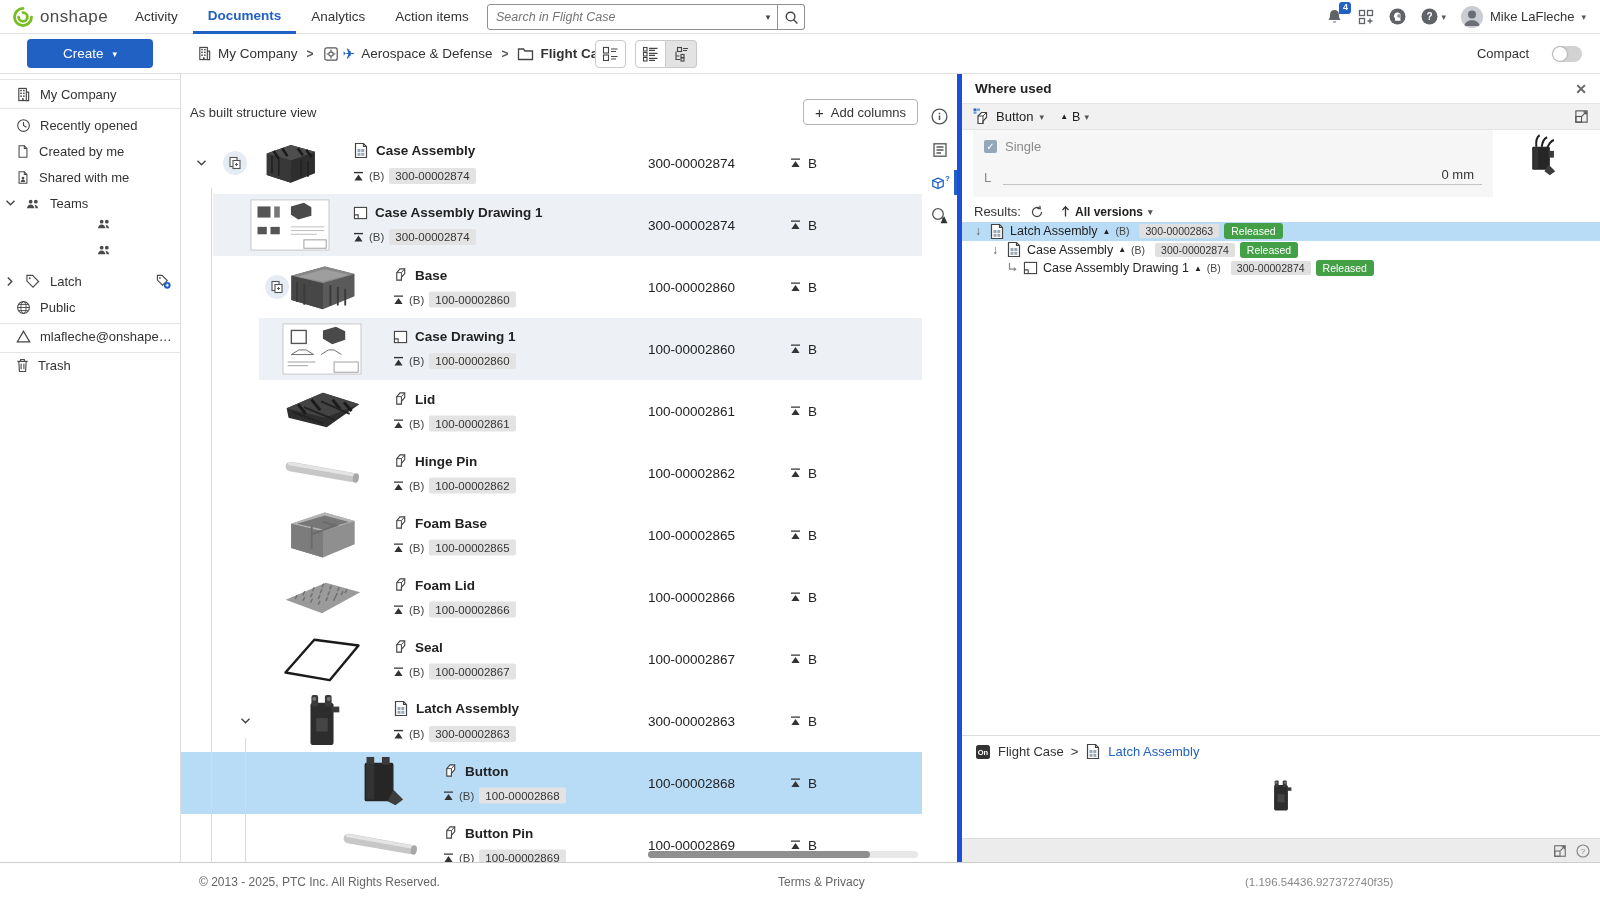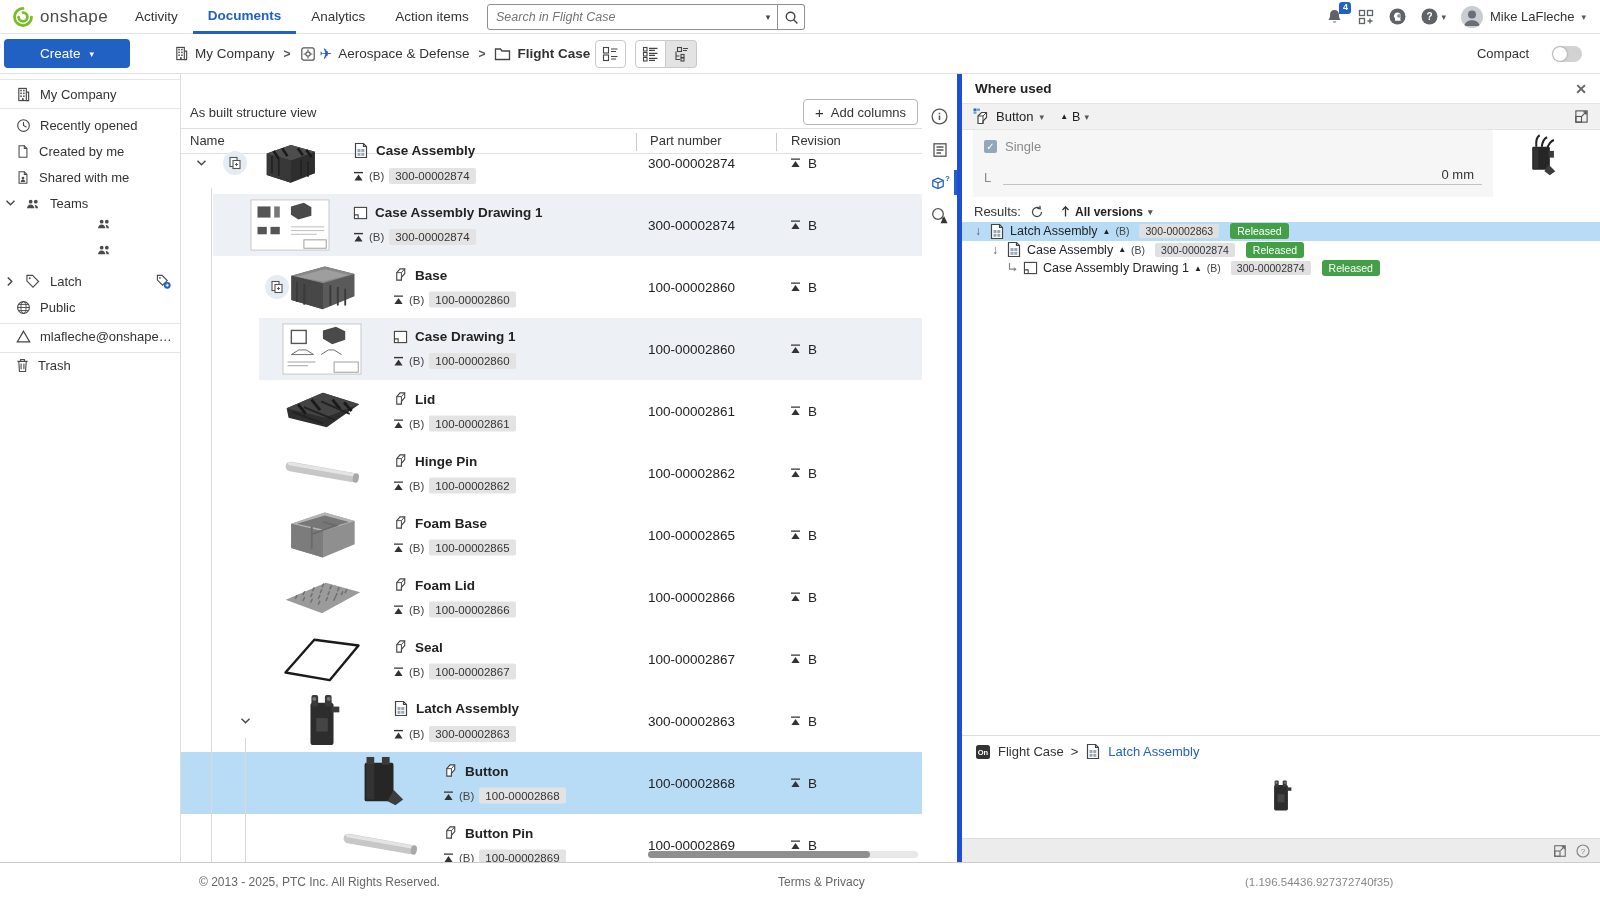--- a/index.html
+++ b/index.html
@@ -29,21 +29,21 @@
            border-radius:3px 3px 3px 0; padding:1.5px 3.5px; line-height:1; }
   .tn-icon { cursor:pointer; }
   .help-wrap { display:flex; align-items:center; gap:3px; cursor:pointer; }
   .caret { font-size:9px; color:#555; }
   .user { display:flex; align-items:center; gap:7px; cursor:pointer; }
   .user-name { font-size:13px; color:#333; }
 
   
   #toolbar { position:absolute; top:34px; left:0; width:1600px; height:40px; background:#fff;
              border-bottom:1px solid #e0e0e0; display:flex; align-items:center; z-index:5; }
-  .create-btn { margin-left:4px; width:126px; height:29px; background:#2161c4; color:#fff; border-radius:4px;
+  .create-btn { margin-left:27px; width:126px; height:29px; background:#2161c4; color:#fff; border-radius:4px;
                 display:flex; align-items:center; justify-content:center; gap:9px; font-size:13.5px; cursor:pointer; }
   .create-btn .caret { color:#fff; }
   .crumbs { display:flex; align-items:center; margin-left:44px; gap:9px; font-size:13.5px; }
   .crumb { display:flex; align-items:center; gap:6px; cursor:pointer; }
   .crumb.current { font-weight:bold; }
   .crumb-sep { color:#555; font-size:12px; font-weight:bold; }
   .plane { color:#2161c4; font-size:15px; margin-left:-2px; }
   .view-toggles { position:absolute; left:595px; top:6px; display:flex; align-items:center; }
   .vt { width:31px; height:28px; border:1px solid #c9c9c9; background:#fff; display:flex; align-items:center;
         justify-content:center; cursor:pointer; }
@@ -125,21 +125,21 @@
   .p-thumb { position:absolute; right:42px; top:58px; }
   .results-row { position:absolute; left:12px; top:130px; display:flex; align-items:center; gap:9px; font-size:13px; color:#333; }
   .refresh-btn { cursor:pointer; }
   .allver { display:flex; align-items:center; gap:5px; font-weight:bold; font-size:12px; cursor:pointer; margin-left:8px; color:#222; }
   #wutree { position:absolute; left:0; right:0; top:148px; }
   .wurow { height:18.5px; display:flex; align-items:center; gap:5px; font-size:12.5px; cursor:pointer; color:#222; }
   .wurow.selected { background:#b9dcf6; }
   .wuarrow { color:#555; font-size:12px; width:12px; text-align:center; }
   .wurev { font-size:10.5px; color:#444; }
   .wupill { background:#e0e0e0; border-radius:2px; padding:1px 6px; font-size:10.5px; color:#333; margin-left:5px; }
-  .wubadge { background:#43a047; color:#fff; border-radius:3px; padding:2px 7px; font-size:10.5px; margin-left:6px; }
+  .wubadge { background:#43a047; color:#fff; border-radius:3px; padding:2px 7px; font-size:10.5px; }
   .p-div { position:absolute; left:0; right:0; top:661px; border-top:1px solid #ddd; }
   .ctx-row { position:absolute; left:13px; top:669px; display:flex; align-items:center; gap:7px; font-size:13px; color:#333; }
   .ctx-link { color:#2161c4; cursor:pointer; }
   .ctx-thumb { position:absolute; left:50%; top:696px; transform:translateX(-50%); }
   .p-bottom { position:absolute; left:0; right:0; bottom:0; height:24px; background:#ececec; border-top:1px solid #ddd;
               display:flex; align-items:center; justify-content:flex-end; gap:9px; padding-right:10px; }
   .p-bottom .icn { cursor:pointer; }
 
   
   #footer { position:absolute; left:0; top:862px; width:1600px; height:38px; background:#fff;
@@ -476,25 +476,20 @@
   </div>
 
 <div id="main">
   <div class="view-head">
     <span>As built structure view</span>
     <span class="addcols">
       <span class="plus">+</span>
       <span>Add columns</span>
     </span>
   </div>
-  <div class="thead">
-    <span class="th th-name">Name</span>
-    <span class="th th-pn">Part number</span>
-    <span class="th th-rev">Revision</span>
-  </div>
   <div id="rows">
       <div class="trow" style="top:0px">
         <span class="chev icn" style="left:15px">
           <svg width="11" height="8" viewBox="0 0 11 8">
             <path d="M1.5 1.8l4 4 4-4" fill="none" stroke="#444" stroke-width="1.4"></path>
           </svg>
         </span>
         <span class="copyb" style="left:42px">
           <svg width="14" height="14" viewBox="0 0 14 14">
             <rect x="2" y="1.5" width="7" height="9" fill="#fff" stroke="#555" stroke-width="1.1"></rect>

